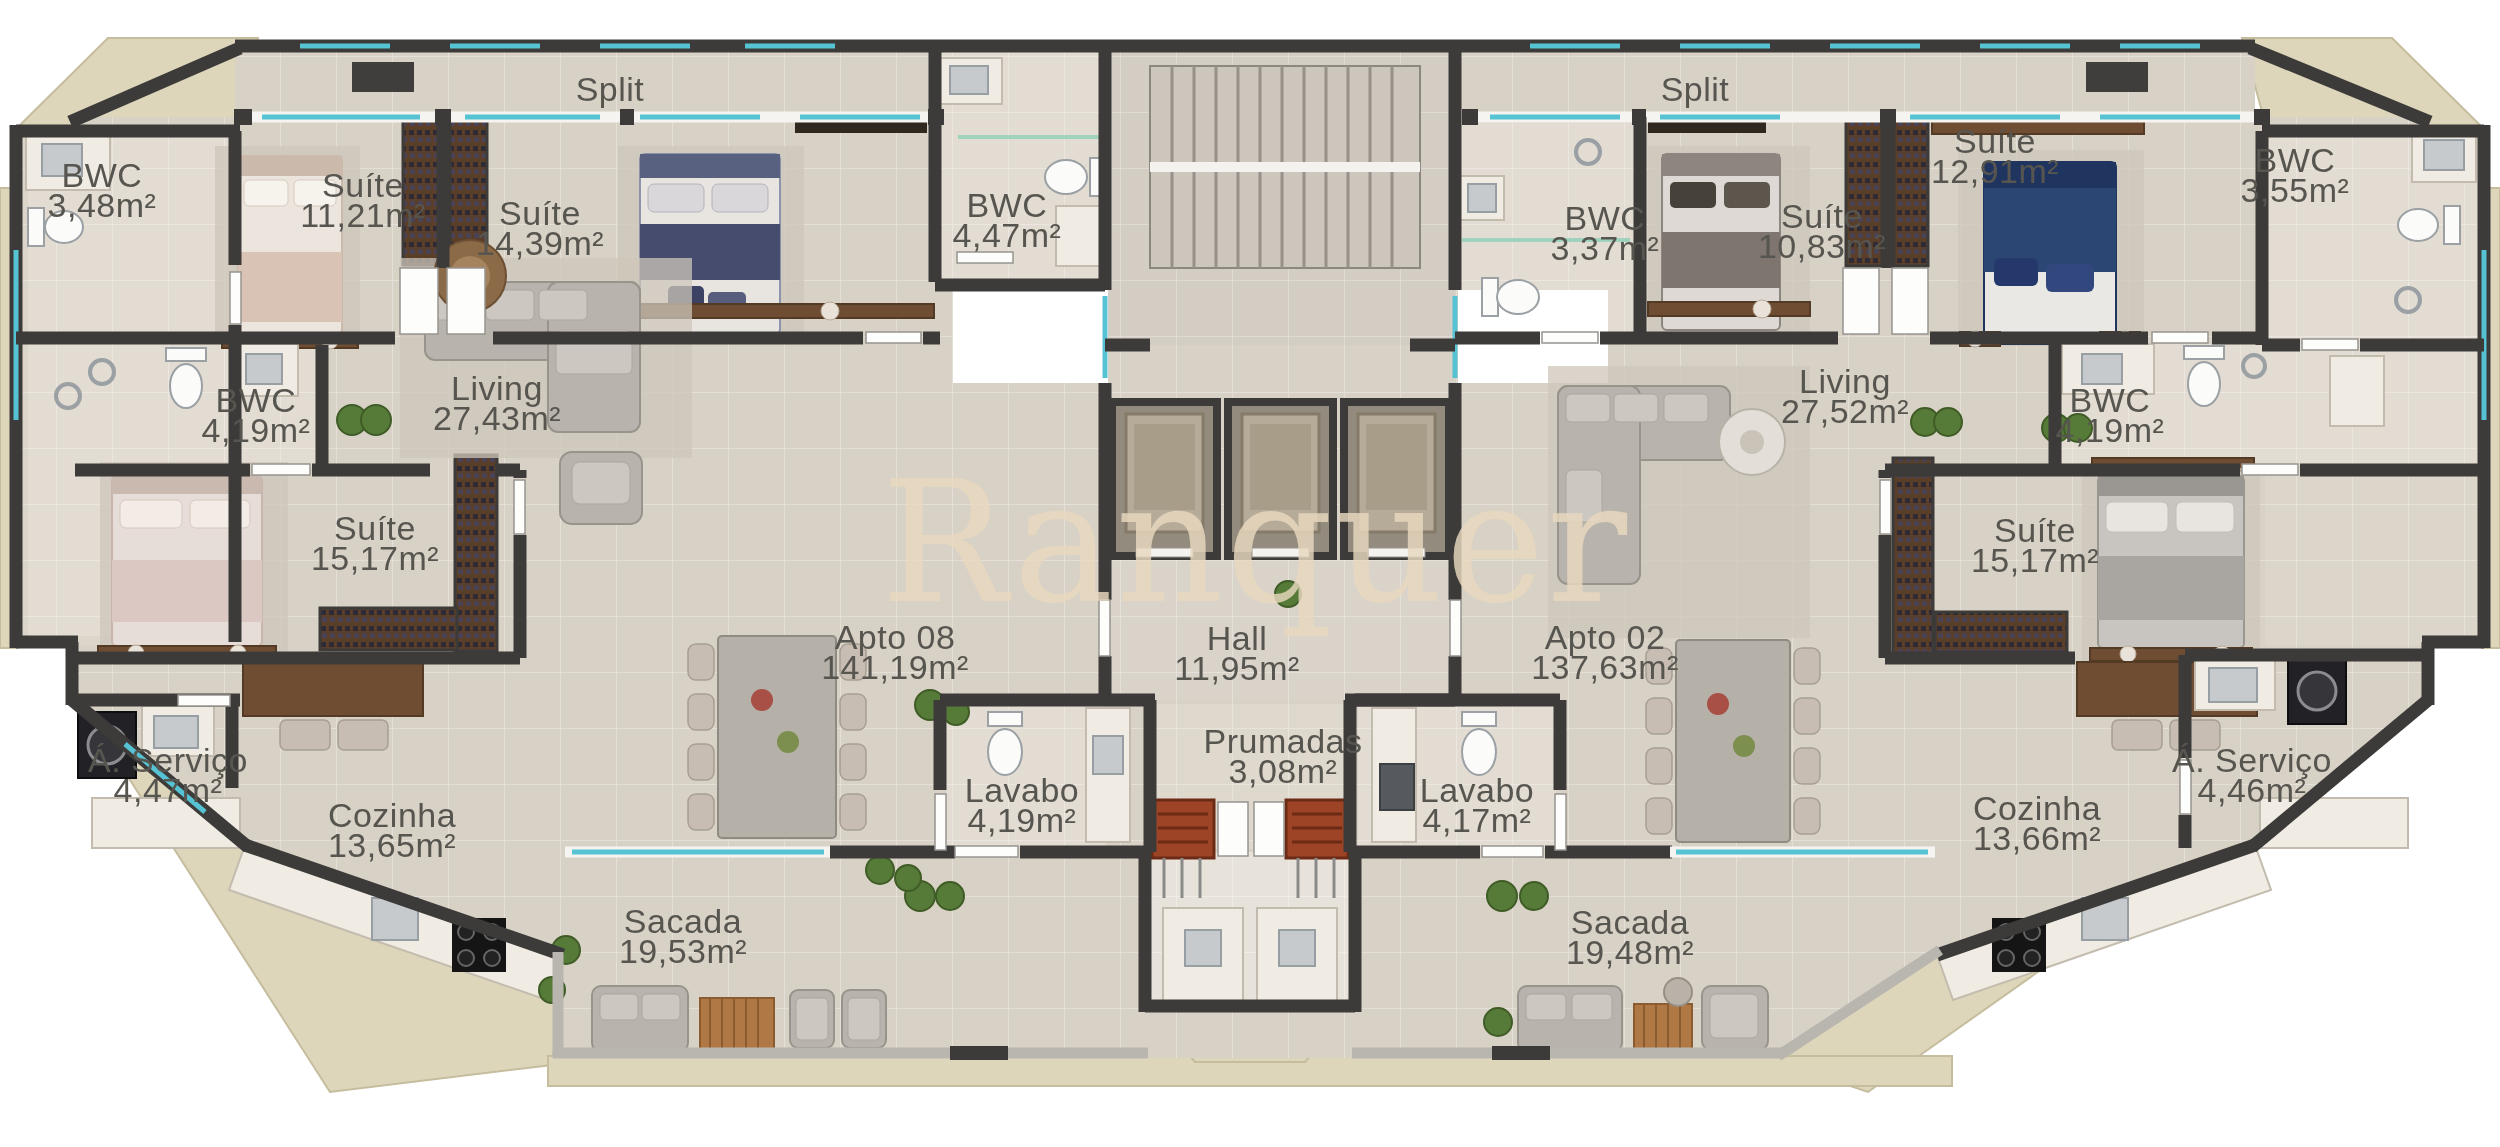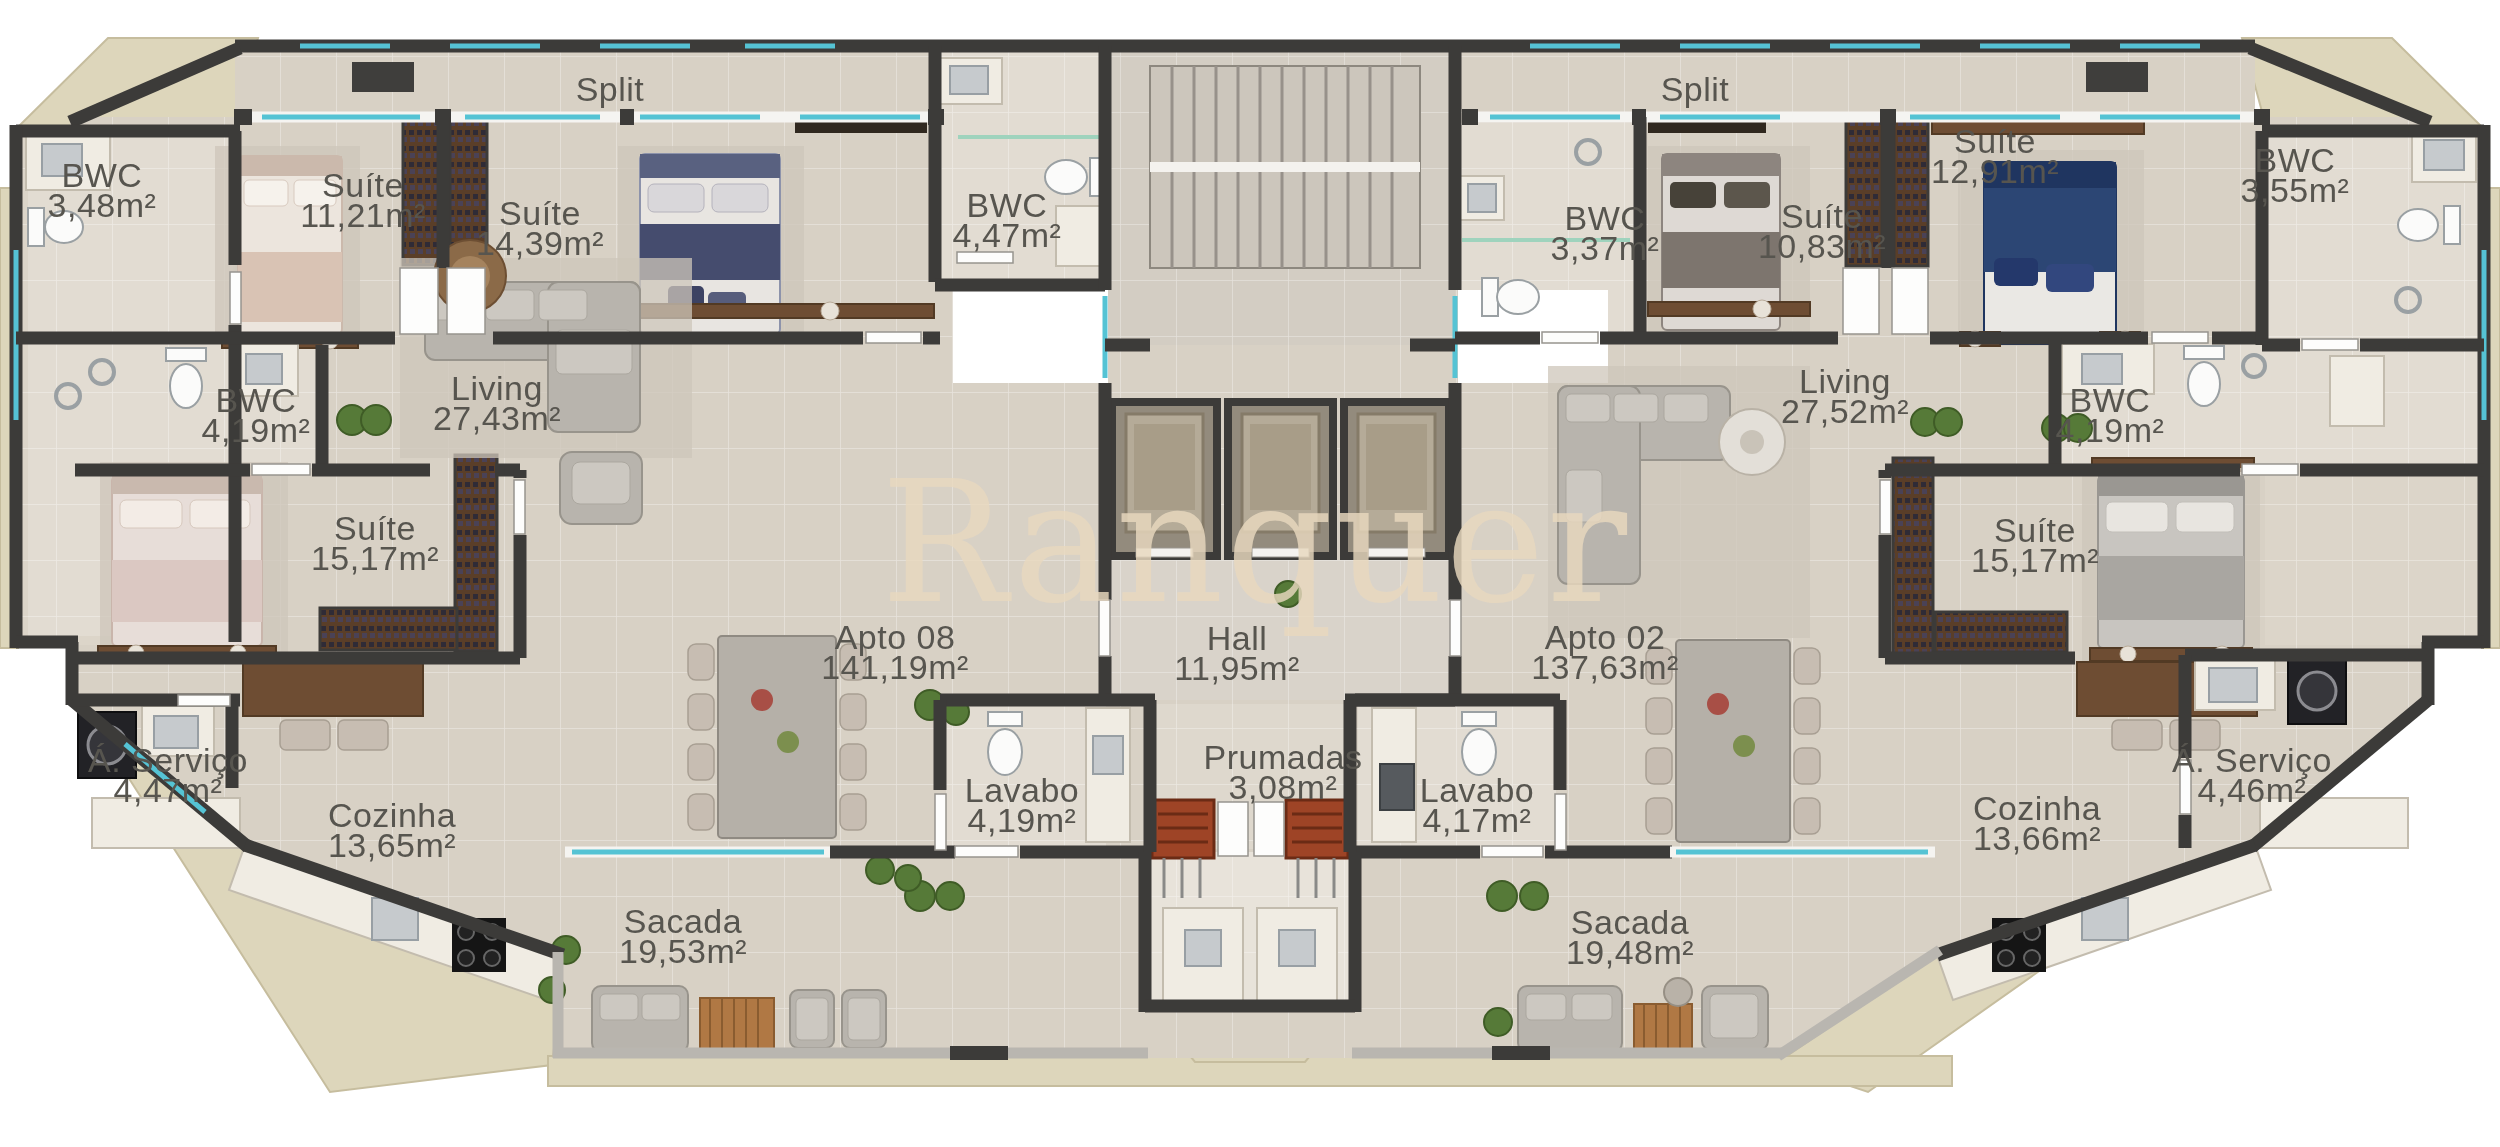--- a/index.html
+++ b/index.html
@@ -703,21 +703,21 @@
       <span>4,46m²</span>
     </div>
   <div class="lbl" style="left:1022px;top:775px;">
     <span>Lavabo</span>
       <span>4,19m²</span>
     </div>
   <div class="lbl" style="left:1477px;top:775px;">
     <span>Lavabo</span>
       <span>4,17m²</span>
     </div>
-  <div class="lbl" style="left:1283px;top:742px;">
+  <div class="lbl" style="left:1283px;top:726px;">
     <span>Prumadas</span>
       <span>3,08m²</span>
     </div>
   <div class="lbl" style="left:392px;top:800px;">
     <span>Cozinha</span>
       <span>13,65m²</span>
     </div>
   <div class="lbl" style="left:2037px;top:793px;">
     <span>Cozinha</span>
       <span>13,66m²</span>

